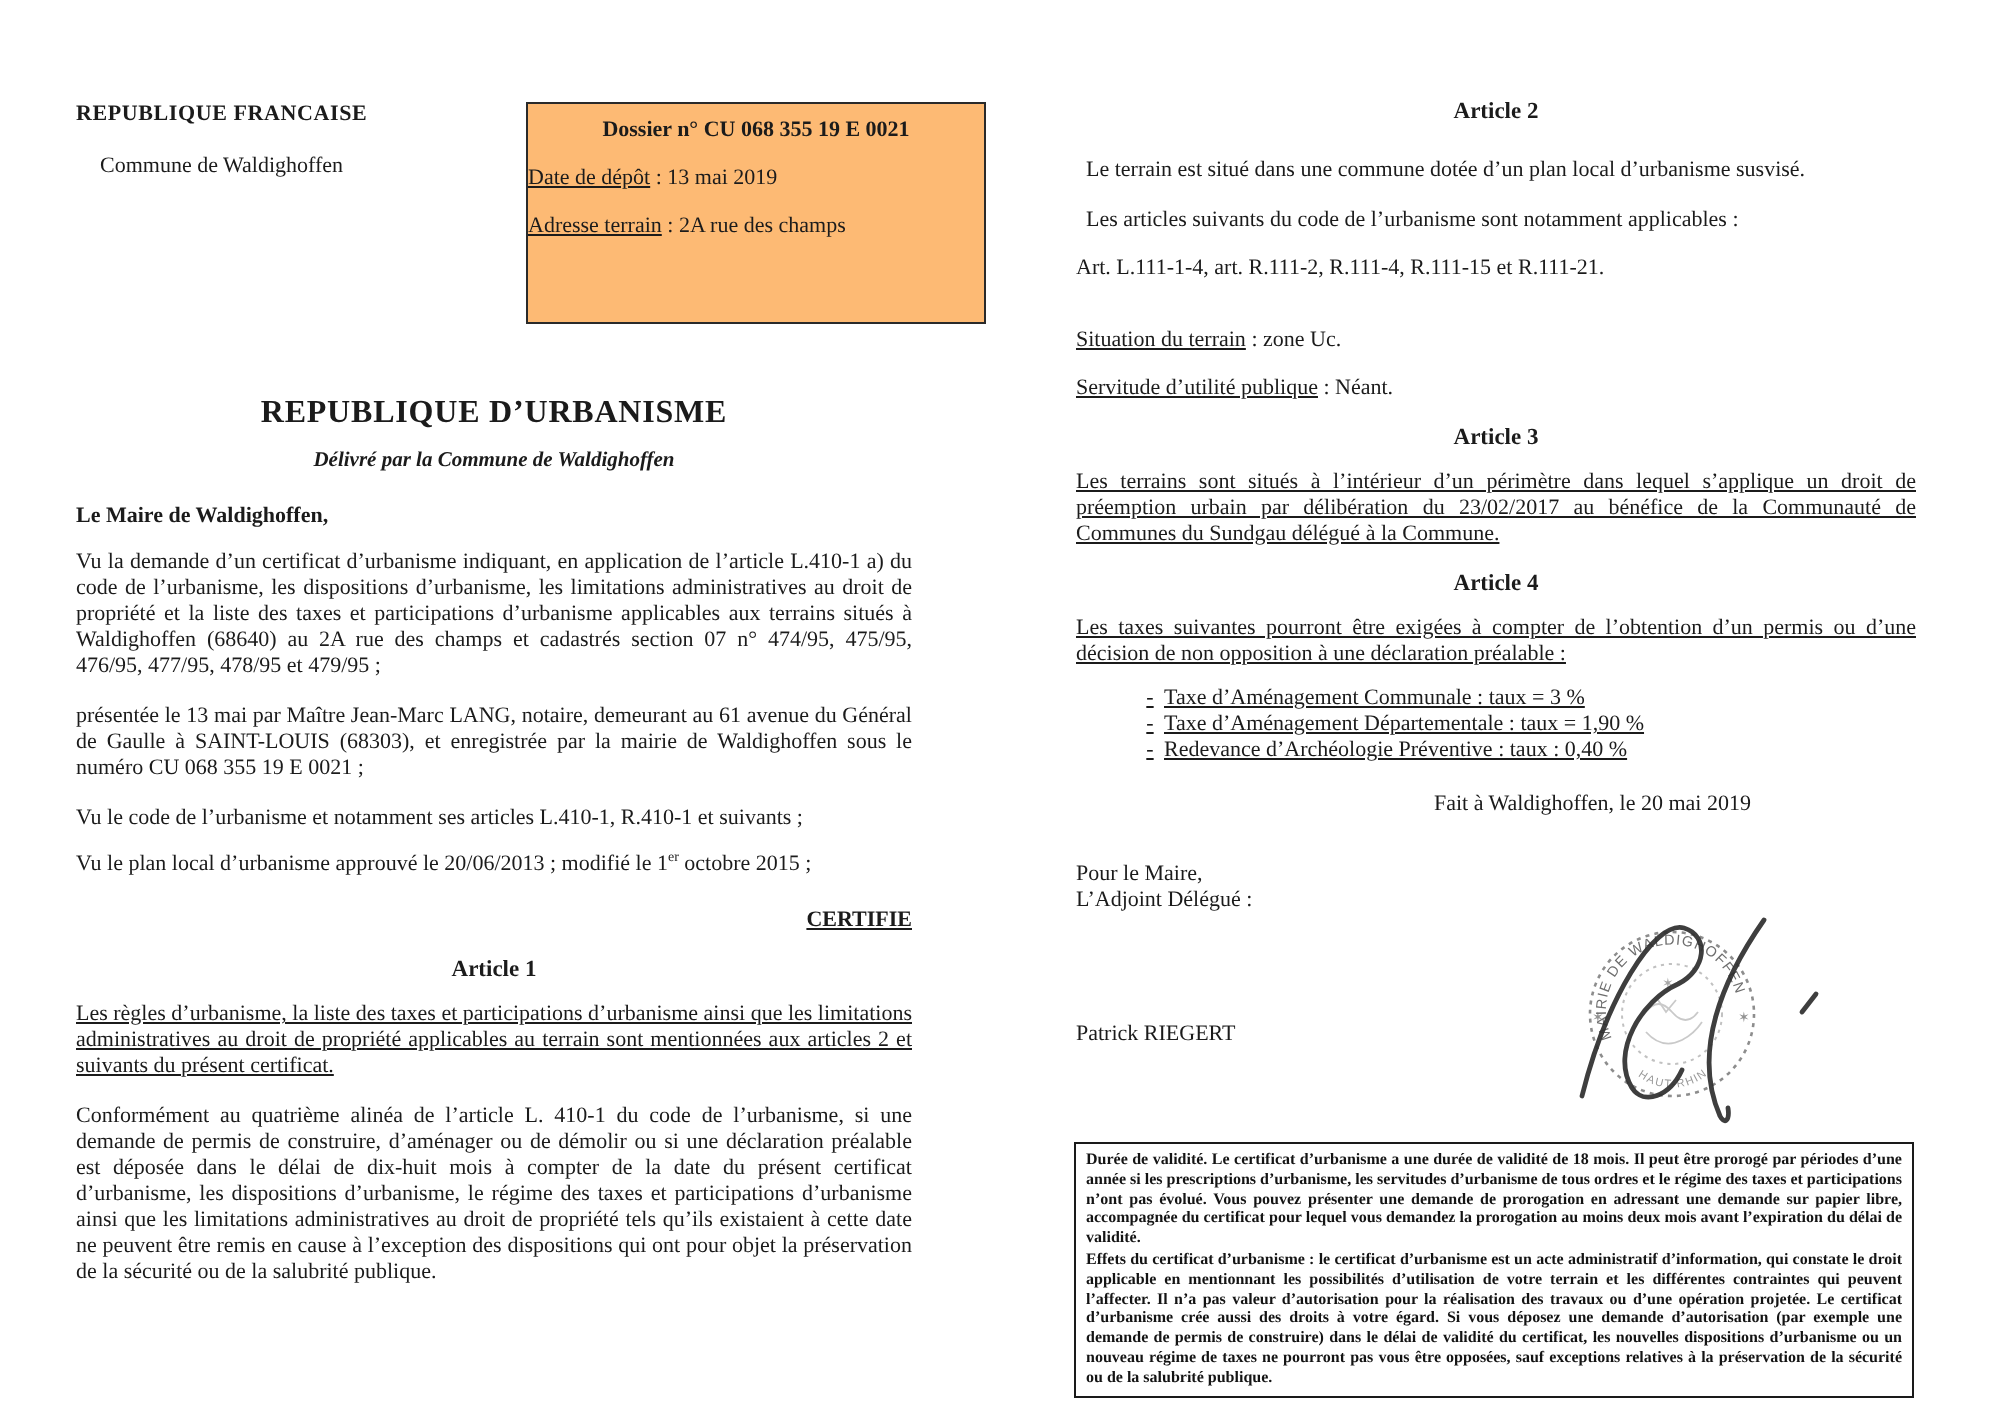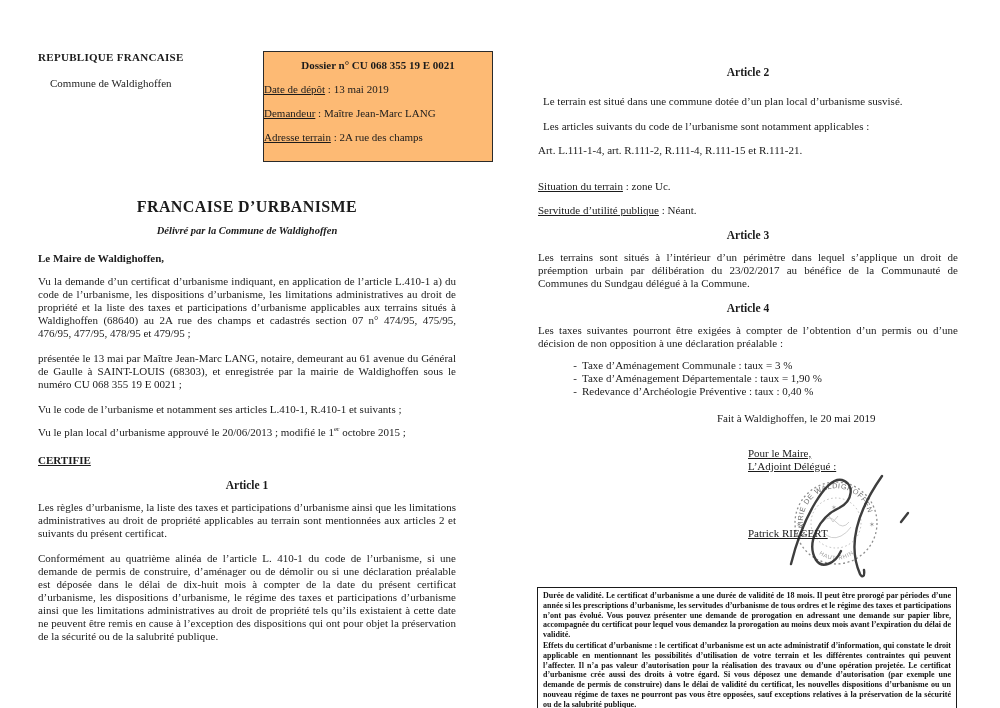--- a/index.html
+++ b/index.html
@@ -2,56 +2,56 @@
 <html><head>
 <meta charset="utf-8">
 <style>
   html,body{margin:0;padding:0;background:#ffffff;}
   .scan{
     position:relative;width:1000px;height:708px;background:#ffffff;overflow:hidden;
     font-family:"Liberation Serif","DejaVu Serif",serif;color:#1b1b1b;
   }
   .col{position:absolute;font-size:11px;line-height:13px;}
   .col-left{left:38px;top:40px;width:418px;}
-  .col-right{left:538px;top:66px;width:420px;}
+  .col-right{left:538px;top:50px;width:420px;}
   p{margin:0;}
   .just{text-align:justify;}
   .b{font-weight:bold;}
   .u{text-decoration:underline;}
   
   .hdr{position:relative;height:110px;}
   .rep{font-weight:bold;margin-top:11px;font-size:11px;letter-spacing:.3px;}
   .com{margin-top:13px;padding-left:12px;}
   .dossier-box{
     position:absolute;left:180px;top:0;width:228px;height:95px;
     border:1.5px solid #2a2a2a;padding:7px 0;background:#fdba74;margin-left:45px;
   }
   .dossier-title{font-weight:bold;text-align:center;font-size:11px;}
   .dossier-field{margin-top:11px;font-size:11px;}
   
   .doc-title{font-size:16px;font-weight:bold;text-align:center;margin-top:39px;letter-spacing:.4px;}
   .doc-subtitle{font-size:10.5px;font-weight:bold;font-style:italic;text-align:center;margin-top:11px;}
   .mayor{font-weight:bold;margin-top:15px;}
-  .mt9{margin-top:9px;}
+  .mt9{margin-top:9px;text-decoration:underline;}
   .mt10{margin-top:10px;}
   .mt11{margin-top:11px;}
   .mt12{margin-top:12px;}
   .mt14{margin-top:14px;}
   .mt16{margin-top:16px;}
   .mt23{margin-top:23px;font-family:Liberation Serif, serif;}
-  .certifie{text-align:left;margin-top:15px;font-weight:bold;}
+  .certifie{text-align:right;margin-top:15px;font-weight:bold;}
   h2.article{font-size:11.5px;font-weight:bold;text-align:center;margin:0;margin-top:12px;line-height:13px;}
   sup{font-size:7px;line-height:0;}
   .ind{padding-left:5px;}
   
   .tax-row{display:flex;margin-top:0;line-height:13px;}
   .tax-dash{width:14px;text-align:center;margin-left:30px;}
   
   .fait{margin-top:14px;margin-left:179px;}
-  .signblock{margin-top:22px;margin-left:210px;position:relative;z-index:2;text-decoration:underline;}
+  .signblock{margin-top:22px;position:relative;z-index:2;}
   .signer{margin-top:54px;}
   .stamp-wrap{position:absolute;left:245px;top:398px;width:132px;height:120px;z-index:1;}
   
   .notice{
     position:absolute;left:-1px;top:521px;width:408px;
     border:1.5px solid #1a1a1a;padding:3px 5px 4px 5px;
     font-size:8px;line-height:9.8px;font-weight:bold;text-align:justify;color:#141414;
   }
   .notice p + p{margin-top:1px;}
 </style>
@@ -65,29 +65,26 @@
     <div class="hdr">
       <div class="rep">REPUBLIQUE FRANCAISE</div>
       <div class="com">Commune de Waldighoffen</div>
 
       <div class="dossier-box">
         <div class="dossier-title">Dossier n° CU 068 355 19 E 0021</div>
         <div class="dossier-field">
           <span class="u">Date de dépôt</span><span> : </span><span>13 mai 2019</span>
         </div>
         <div class="dossier-field">
-          <span class="u">Demandeur</span><span> : </span><span>Maître Jean-Marc LANG</span>
-        </div>
-        <div class="dossier-field">
           <span class="u">Adresse terrain</span><span> : </span><span>2A rue des champs</span>
         </div>
       </div>
     </div>
 
-    <div class="doc-title">FRANCAISE D’URBANISME</div>
+    <div class="doc-title">REPUBLIQUE D’URBANISME</div>
     <div class="doc-subtitle">Délivré par la Commune de Waldighoffen</div>
 
     <div class="mayor">Le Maire de Waldighoffen,</div>
 
     <p class="just mt10">Vu la demande d’un certificat d’urbanisme indiquant, en application de l’article L.410-1 a) du code de l’urbanisme, les dispositions d’urbanisme, les limitations administratives au droit de propriété et la liste des taxes et participations d’urbanisme applicables aux terrains situés à Waldighoffen (68640) au 2A rue des champs et cadastrés section 07 n° 474/95, 475/95, 476/95, 477/95, 478/95 et 479/95 ;</p>
     <p class="just mt12">présentée le 13 mai par Maître Jean-Marc LANG, notaire, demeurant au 61 avenue du Général de Gaulle à SAINT-LOUIS (68303), et enregistrée par la mairie de Waldighoffen sous le numéro CU 068 355 19 E 0021 ;</p>
     <p class="mt12">Vu le code de l’urbanisme et notamment ses articles L.410-1, R.410-1 et suivants ;</p>
     <p class="mt10"><span>Vu le plan local d’urbanisme approuvé le 20/06/2013 ; modifié le 1</span><sup>er</sup><span> octobre 2015 ;</span></p>
 
     <div class="certifie"><span class="u b">CERTIFIE</span></div>

